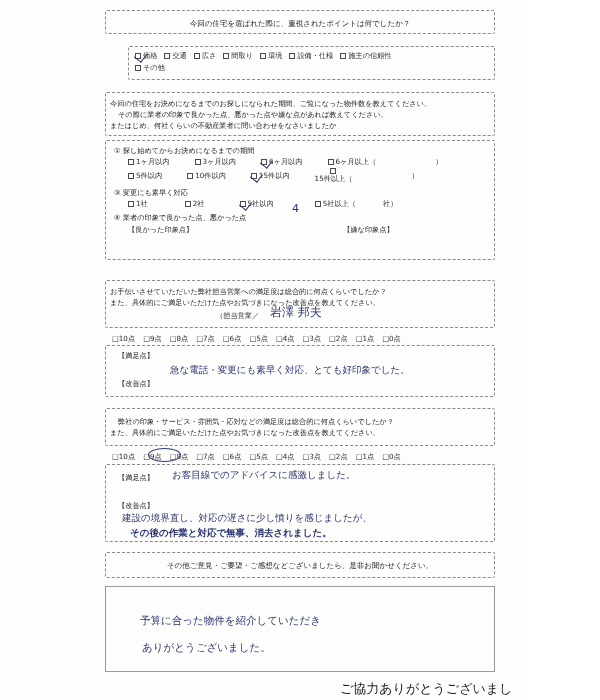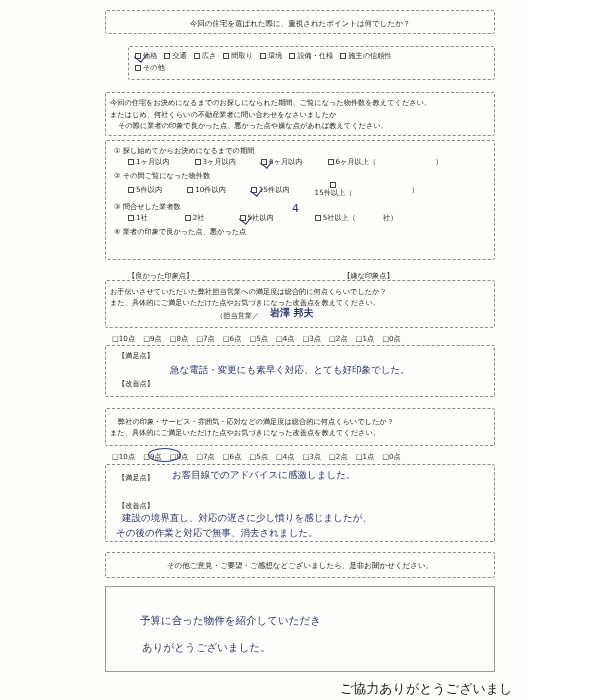--- a/index.html
+++ b/index.html
@@ -152,23 +152,23 @@
     </div>
     <div class="row" style="padding:2px 0 0 6px;">
       <span class="cb">
           <span class="box"></span>
           <span>その他</span>
         </span>
     </div>
   </div>
 
   <div class="dashed-box" style="left:105px; top:92px; width:390px; height:44px;">
-    <div class="q-text indent" style="padding-top:5px;font-family:Liberation Mono, monospace;">今回の住宅をお決めになるまでのお探しになられた期間、ご覧になった物件数を教えてください。</div>
+    <div class="q-text indent" style="padding-top:5px;">今回の住宅をお決めになるまでのお探しになられた期間、ご覧になった物件数を教えてください。</div>
+    <div class="q-text indent" style="padding-left:12px;">その際に業者の印象で良かった点、悪かった点や嫌な点があれば教えてください。</div>
     <div class="q-text indent">またはじめ、何社くらいの不動産業者に問い合わせをなさいましたか</div>
-    <div class="q-text indent" style="padding-left:12px;">その際に業者の印象で良かった点、悪かった点や嫌な点があれば教えてください。</div>
   </div>
 
   <div class="dashed-box" style="left:105px; top:140px; width:390px; height:120px;">
 
     <div class="q-text" style="padding:4px 0 0 8px;">
       <span>①</span>
       <span>探し始めてからお決めになるまでの期間</span>
     </div>
     <div class="row" style="padding:1px 0 0 22px;">
       <span class="cb">
@@ -185,24 +185,20 @@
         </span>
       <span class="cb" style="margin-left:18px;">
           <span class="box"></span>
           <span>6ヶ月以上（</span>
         </span>
       <span class="cb" style="margin-left:52px;">
           <span>）</span>
         </span>
     </div>
 
-    <div class="q-text" style="padding:3px 0 0 8px;">
-      <span>②</span>
-      <span>その間ご覧になった物件数</span>
-    </div>
     <div class="row" style="padding:1px 0 0 22px;">
       <span class="cb">
           <span class="box"></span>
           <span>5件以内</span>
         </span>
       <span class="cb" style="margin-left:18px;">
           <span class="box"></span>
           <span>10件以内</span>
         </span>
       <span class="cb" style="margin-left:18px;">
@@ -213,21 +209,21 @@
           <span class="box"></span>
           <span>15件以上（</span>
         </span>
       <span class="cb" style="margin-left:52px;">
           <span>）</span>
         </span>
     </div>
 
     <div class="q-text" style="padding:3px 0 0 8px;">
       <span>③</span>
-      <span>問合せした業者数</span>
+      <span>変更にも素早く対応</span>
     </div>
     <div class="row" style="padding:1px 0 0 22px;">
       <span class="cb">
           <span class="box"></span>
           <span>1社</span>
         </span>
       <span class="cb" style="margin-left:30px;">
           <span class="box"></span>
           <span>2社</span>
         </span>
@@ -241,34 +237,34 @@
         </span>
       <span class="cb" style="margin-left:20px;">
           <span>社）</span>
         </span>
     </div>
 
     <div class="q-text" style="padding:3px 0 0 8px;">
       <span>④</span>
       <span>業者の印象で良かった点、悪かった点</span>
     </div>
-    <div class="row" style="padding:2px 0 0 22px;margin-top:32px;">
+    <div class="row" style="padding:2px 0 0 22px;">
       <span class="label-tag">【良かった印象点】</span>
       <span class="label-tag" style="margin-left:150px;">【嫌な印象点】</span>
     </div>
   </div>
 
   <div class="hw-line" style="left:292px; top:202px; font-size:11px;">4</div>
 
   <div class="dashed-box" style="left:105px; top:280px; width:390px; height:48px;">
     <div class="q-text indent" style="padding-top:5px;">お手伝いさせていただいた弊社担当営業への満足度は総合的に何点くらいでしたか？</div>
     <div class="q-text indent">また、具体的にご満足いただけた点やお気づきになった改善点を教えてください。</div>
     <div class="q-text" style="padding-left:110px; padding-top:2px;">（担当営業／</div>
   </div>
-  <div class="hw-line" style="left:270px; top:306px; font-size:10px;font-weight:bold;">岩澤 邦夫</div>
+  <div class="hw-line" style="left:270px; top:306px; font-size:12px;">岩澤 邦夫</div>
 
   <div class="row scale-row" style="position:absolute; left:112px; top:334px; width:380px;">
     <span style="margin-right:8px;">□10点</span>
     <span style="margin-right:8px;">□9点</span>
     <span style="margin-right:8px;">□8点</span>
     <span style="margin-right:8px;">□7点</span>
     <span style="margin-right:8px;">□6点</span>
     <span style="margin-right:8px;">□5点</span>
     <span style="margin-right:8px;">□4点</span>
     <span style="margin-right:8px;">□3点</span>
@@ -300,21 +296,21 @@
     <span style="margin-right:8px;">□1点</span>
     <span style="margin-right:8px;">□0点</span>
   </div>
   <div class="hand-circle" style="left:148px; top:448px; width:33px; height:14px;"></div>
 
   <div class="dashed-box" style="left:105px; top:464px; width:390px; height:78px;"></div>
   <div class="q-text" style="position:absolute; left:118px; top:472px;">【満足点】</div>
   <div class="hw-line" style="left:172px; top:468px;">お客目線でのアドバイスに感激しました。</div>
   <div class="q-text" style="position:absolute; left:118px; top:500px;">【改善点】</div>
   <div class="hw-line" style="left:122px; top:511px;">建設の境界直し、対応の遅さに少し憤りを感じましたが、</div>
-  <div class="hw-line" style="left:116px; top:526px;">その後の作業と対応で無事、消去されました。</div>
+  <div class="hw-line" style="left:130px; top:526px;font-weight:bold;">その後の作業と対応で無事、消去されました。</div>
 
   <div class="dashed-box" style="left:105px; top:552px; width:390px; height:26px;">
     <div class="q-title" style="padding-top:8px;font-family:Liberation Mono, monospace;">その他ご意見・ご要望・ご感想などございましたら、是非お聞かせください。</div>
   </div>
 
   <div class="solid-box" style="left:105px; top:586px; width:390px; height:86px;"></div>
   <div class="hw-line" style="left:140px; top:614px; font-size:10.5px;">予算に合った物件を紹介していただき</div>
   <div class="hw-line" style="left:142px; top:641px; font-size:10.5px;">ありがとうございました。</div>
 
   <div class="foot" style="left:340px; top:680px;">ご協力ありがとうございました</div>

